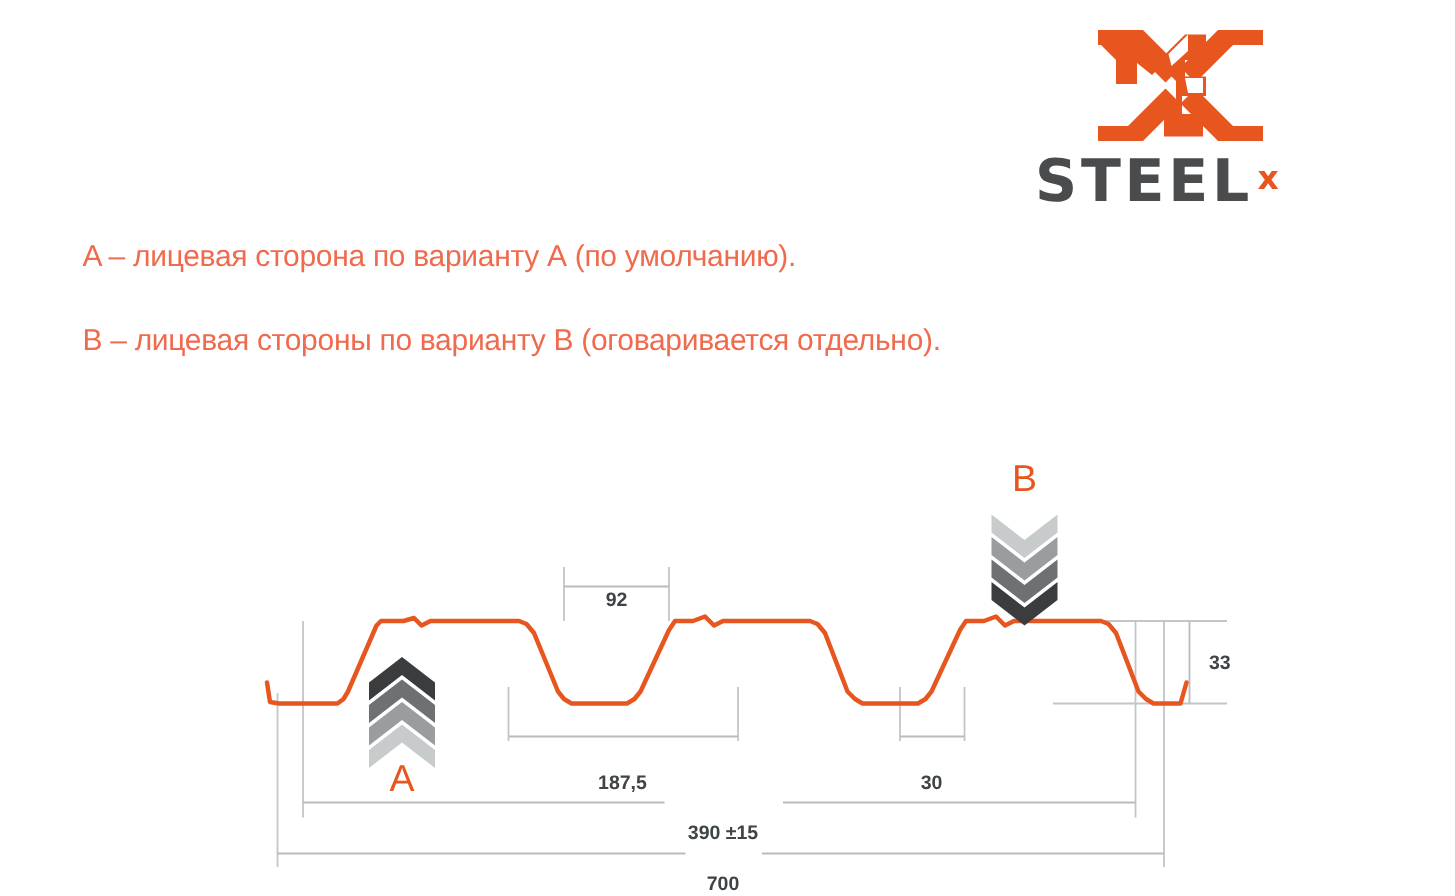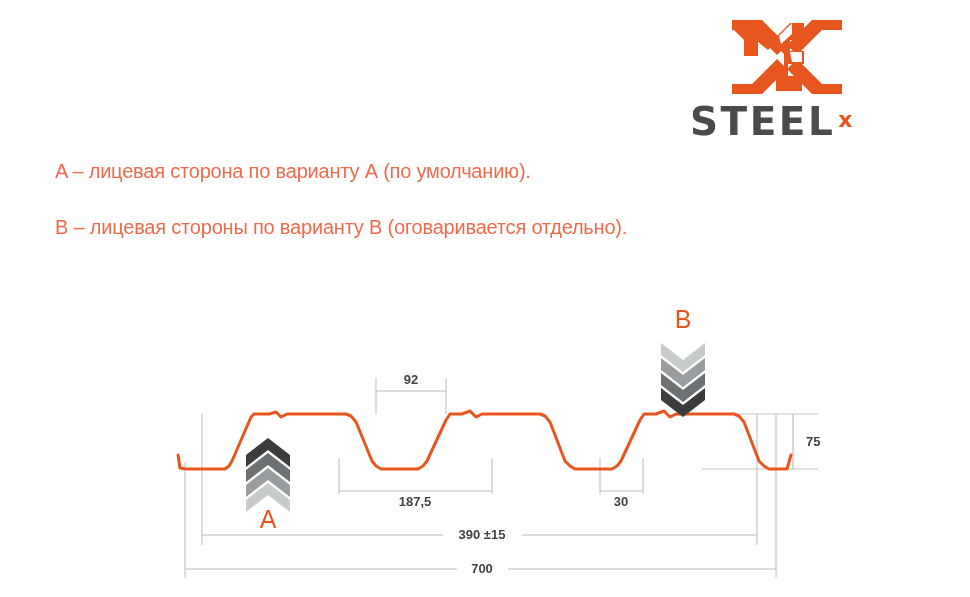--- a/index.html
+++ b/index.html
@@ -99,21 +99,21 @@
 
   
   .dim-text {
     position: absolute;
     font-family: "Liberation Sans", sans-serif;
     font-size: 13px;
     font-weight: bold;
     color: #3f4447;
     white-space: nowrap;
   }
-  .dim-text.center { transform: translateX(-50%); }
+  .dim-text.center { transform: translateX(-50%); margin-top: 20px; }
 </style>
 </head>
 <body>
 
 <div id="page">
 
   <div id="logo">
     <svg id="logo-mark" viewBox="0 0 110 78">
       <g fill="#e8561f">
         <polygon points="0,4 28,4 46,22 46,22 36,32 26,24 26,38 12,38 12,22 0,10"></polygon>
@@ -211,15 +211,15 @@
   <div class="dim-text center" style="left:411px; top:372px;">92</div>
 
   <div class="dim-text center" style="left:415px; top:494px;">187,5</div>
 
   <div class="dim-text center" style="left:621px; top:494px;">30</div>
 
   <div class="dim-text center" style="left:482px; top:527px;">390 ±15</div>
 
   <div class="dim-text center" style="left:482px; top:561px;">700</div>
 
-  <div class="dim-text" style="left:806px; top:434px;">75</div>
+  <div class="dim-text" style="left:806px; top:434px;">33</div>
 
 </div>
 
 </body></html>

